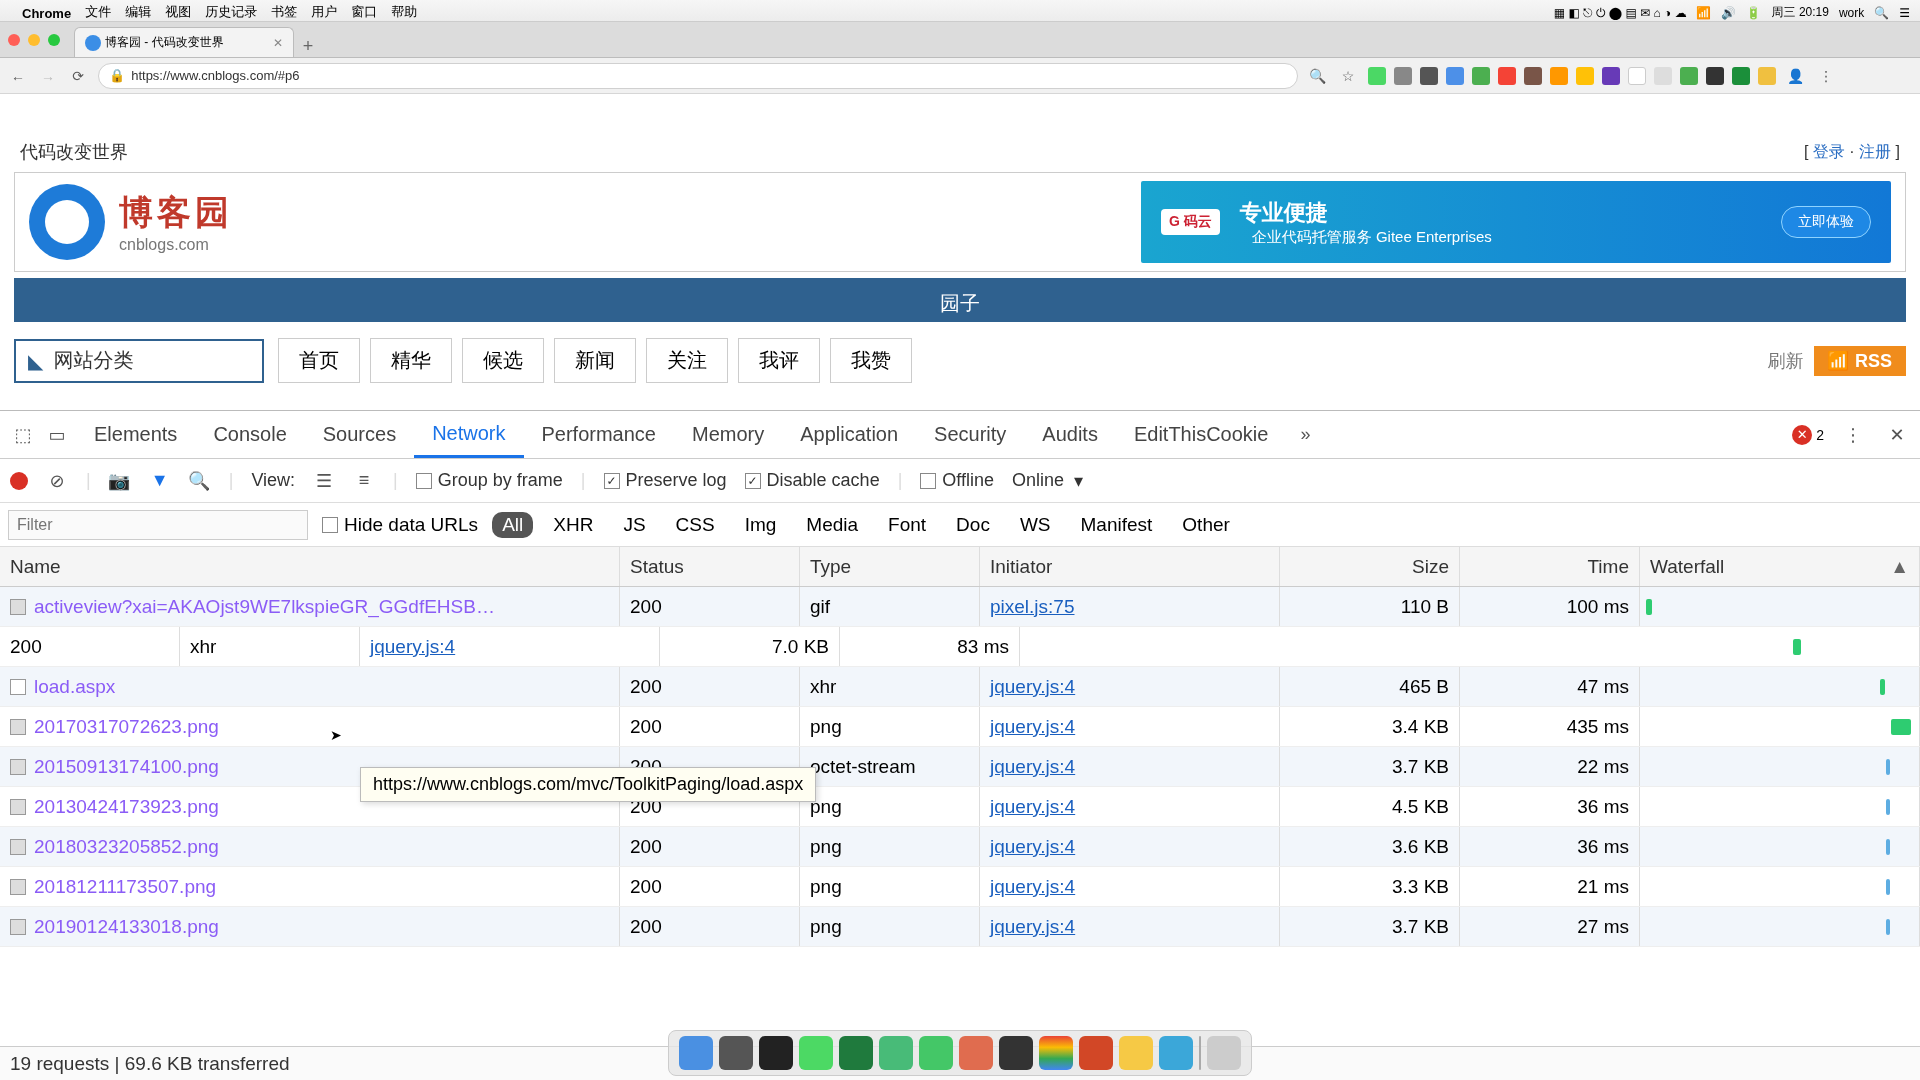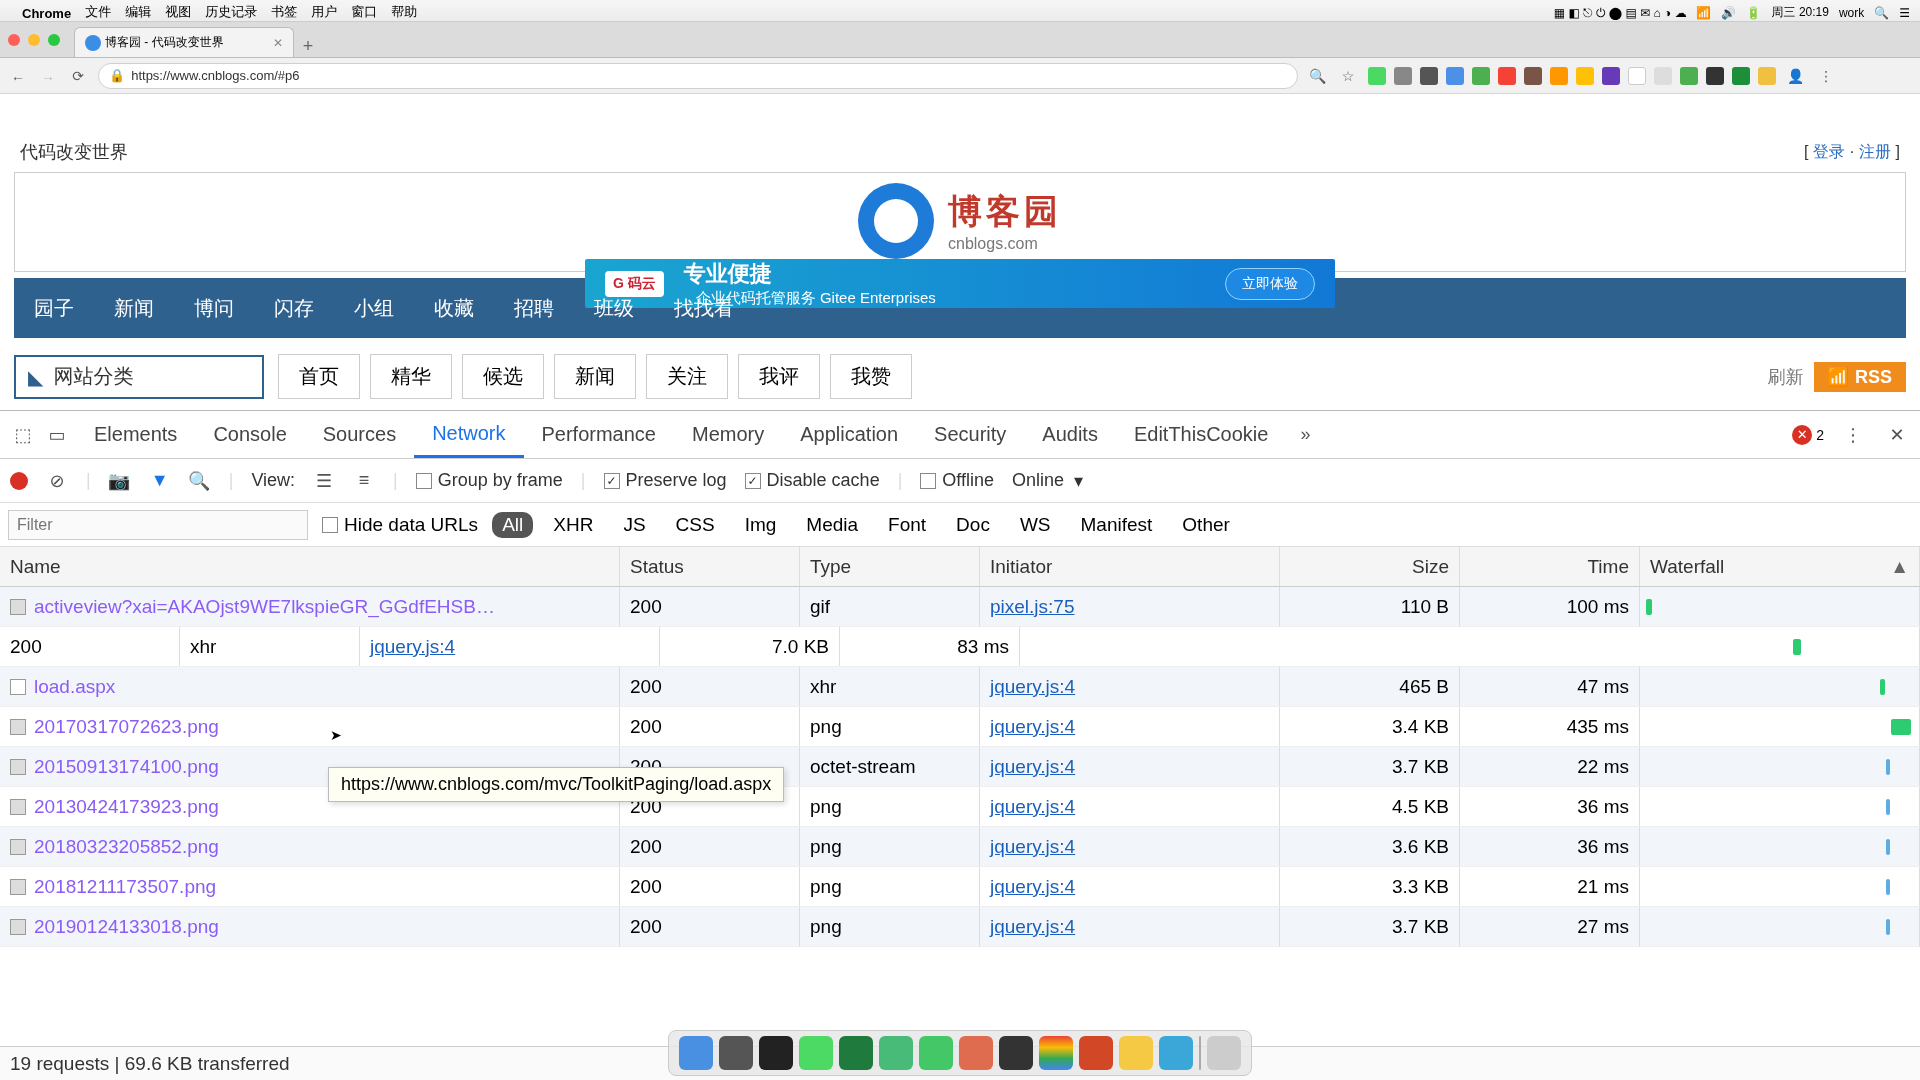--- a/index.html
+++ b/index.html
@@ -30,33 +30,33 @@
 .omnibox { flex: 1; height: 26px; background: #fff; border: 1px solid #d0d0d0; border-radius: 14px; display: flex; align-items: center; padding: 0 10px; font-size: 13px; color: #333; gap: 6px; max-width: 1200px; }
 .omnibox .lock { color: #5a5a5a; }
 .ext-icons { display: flex; gap: 8px; }
 .ext-icons span { width: 18px; height: 18px; display: inline-block; border-radius: 3px; }
 
 
 .page { padding: 10px 14px 0 14px; }
 .slogan-row { display: flex; align-items: center; justify-content: space-between; font-size: 18px; color: #333; padding: 4px 6px; margin-top: 32px; }
 .slogan-row .authlinks { color: #2a6dc2; font-size: 16px; }
 .slogan-row .authlinks .br { color: #333; }
-.header-box { margin-top: 4px; border: 1px solid #ccc; padding: 10px 14px; display: flex; align-items: center; justify-content: space-between; height: 100px; flex-direction: column; }
+.header-box { margin-top: 4px; border: 1px solid #ccc; padding: 10px 14px; display: flex; align-items: center; justify-content: space-between; height: 100px; }
 .logo-area { display: flex; align-items: center; gap: 14px; }
 .logo-circle { width: 76px; height: 76px; border-radius: 50%; background: #1e7bd8; display: flex; align-items: center; justify-content: center; }
 .logo-circle .inner { width: 44px; height: 44px; border-radius: 50%; background: #fff; position: relative; }
 .logo-text .cn { color: #c0392b; font-size: 34px; font-weight: 700; letter-spacing: 4px; }
 .logo-text .en { color: #777; font-size: 16px; }
 .ad-banner { width: 750px; height: 82px; background: linear-gradient(90deg,#1aa5d0,#1278d6); color: #fff; display: flex; align-items: center; padding: 0 20px; gap: 20px; border-radius: 2px; }
 .ad-banner .glogo { background: #fff; color: #c23; font-weight: 700; padding: 4px 8px; border-radius: 4px; }
 .ad-banner .bigtxt { font-size: 22px; font-weight: 700; }
 .ad-banner .subtxt { font-size: 15px; margin-left: 12px; }
 .ad-banner .cta { margin-left: auto; background: #1e88e5; border: 1px solid #8fd3ff; padding: 6px 16px; border-radius: 16px; }
 
-.navbar { margin-top: 6px; background: #2f618f; height: 60px; display: flex; align-items: center; padding: 12px 20px; gap: 40px; }
+.navbar { margin-top: 6px; background: #2f618f; height: 44px; display: flex; align-items: center; padding: 12px 20px; gap: 40px; flex-direction: column; }
 .navbar a { color: #fff; font-size: 20px; }
 
 .subnav-row { margin-top: 16px; display: flex; align-items: center; gap: 14px; }
 .site-cat { border: 2px solid #2f618f; width: 250px; height: 44px; display: flex; align-items: center; gap: 10px; padding: 0 12px; font-size: 20px; color: #333; }
 .site-cat .tri { color: #2f618f; }
 .subtabs { display: flex; gap: 10px; }
 .subtab { border: 1px solid #ccc; padding: 8px 20px; font-size: 20px; background: #fff; }
 .rss-area { margin-left: auto; display: flex; align-items: center; gap: 10px; color: #777; font-size: 18px; }
 .rss-btn { background: #f08c1c; color: #fff; padding: 4px 14px; font-weight: 700; }
 
@@ -465,21 +465,21 @@
             <a>jquery.js:4</a>
           </div>
           <div class="col c-size">3.7 KB</div>
           <div class="col c-time">27 ms</div>
           <div class="col c-wf">
             <span class="wf-bar blue" style="left:88%;width:4px"></span>
           </div>
         </div>
       </div>
 
-    <div class="tooltip" style="left:328px; top:220px">https://www.cnblogs.com/mvc/ToolkitPaging/load.aspx</div>
+    <div class="tooltip" style="left:360px; top:220px">https://www.cnblogs.com/mvc/ToolkitPaging/load.aspx</div>
     <span class="cursor-ptr" style="left:330px; top:180px">➤</span>
   </div>
 
   <div class="dt-status">19 requests | 69.6 KB transferred</div>
 </div>
 
 <div class="dock">
   <span style="background:#4a90e2"></span>
   <span style="background:#555"></span>
   <span style="background:#222"></span>

